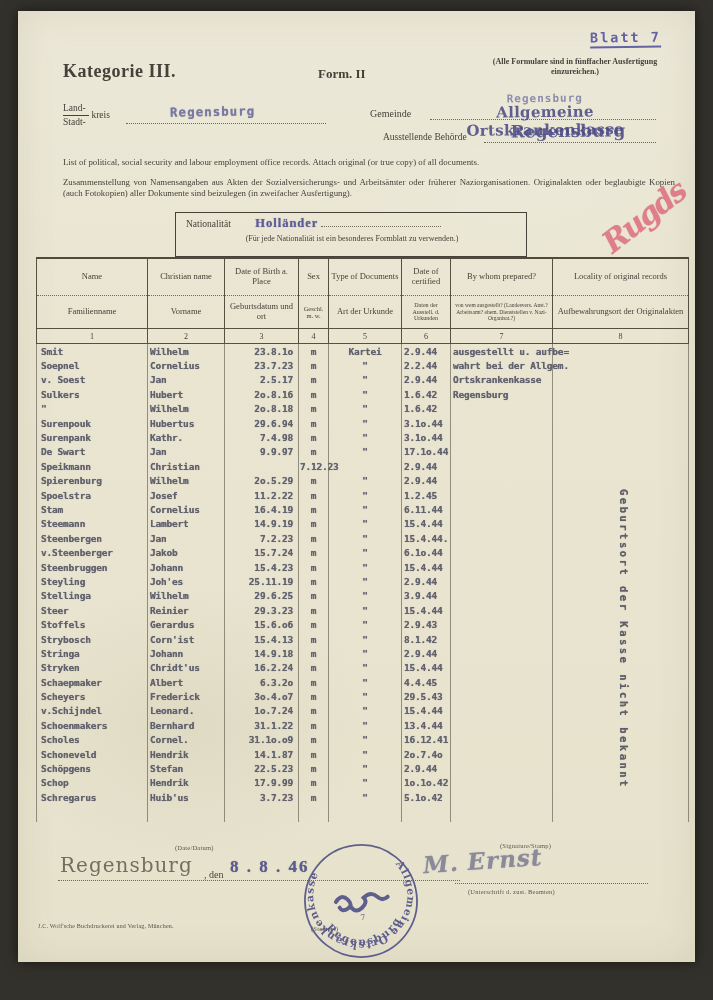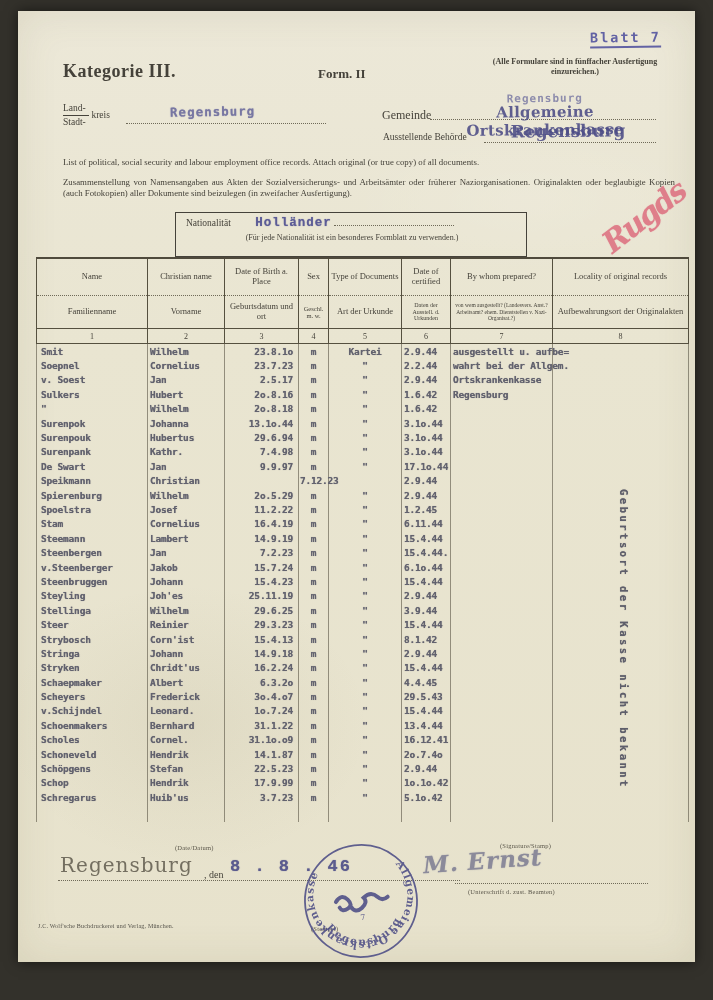--- a/index.html
+++ b/index.html
@@ -13,41 +13,41 @@
     position:absolute;left:18px;top:11px;width:677px;height:951px;
     background:
       radial-gradient(ellipse 300px 120px at 75% 20%, rgba(255,255,255,.10), transparent 60%),
       radial-gradient(ellipse 260px 200px at 25% 75%, rgba(120,110,70,.08), transparent 70%),
       linear-gradient(180deg,#ece8d8 0%,#e9e5d1 35%,#e7e2cc 100%);
     box-shadow:0 0 12px rgba(0,0,0,.55), inset 0 0 40px rgba(110,100,60,.12);
   }
   .abs{position:absolute;}
   .printed{color:#45423a;}
   .tiny{font-size:6.5px;color:#5b574b;letter-spacing:.2px;}
-  .typed{font-family:Liberation Mono, monospace;font-weight:bold;color:#62626e;
+  .typed{font-family:Liberation Serif, serif;font-weight:bold;color:#62626e;
          text-shadow:0 0 .7px rgba(98,98,112,.85);}
   .dotted{border-bottom:1px dotted #6f6a58;}
 
   
   .blatt{left:572px;top:18px;font-family:"DejaVu Sans Mono",monospace;font-weight:bold;
          font-size:13.5px;letter-spacing:2px;color:#5757a0;border-bottom:2px solid #5757a0;
          padding-bottom:1px;transform:rotate(-.8deg);opacity:.92;}
   .kategorie{left:45px;top:50px;font-size:18px;font-weight:bold;letter-spacing:.5px;}
   .formno{left:300px;top:55px;font-size:13px;font-weight:bold;}
   .copies{left:452px;top:46px;width:210px;font-size:8px;font-weight:bold;text-align:center;line-height:1.3;}
 
   .kreisblock{left:45px;top:92px;font-size:9.5px;}
   .kreisblock .stack{display:inline-block;vertical-align:middle;}
   .kreisblock .stack div{line-height:11px;}
   .kreisblock .stack .mid{border-top:1px solid #45423a;width:26px;height:0;margin:1px 0;}
   .kreis-line{left:108px;top:112px;width:200px;}
   .kreis-stamp{left:152px;top:93px;font-family:"DejaVu Sans Mono",monospace;font-weight:bold;
                font-size:12.5px;letter-spacing:1px;color:#5c5c96;opacity:.8;transform:rotate(-1deg);
                text-shadow:0 0 1px rgba(92,92,150,.8);}
-  .gemeinde-label{left:364px;top:97px;font-size:12px;}
+  .gemeinde-label{left:352px;top:97px;font-size:10px;}
   .gemeinde-line{left:412px;top:108px;width:226px;}
   .behoerde-label{left:365px;top:121px;font-size:9.5px;}
   .behoerde-line{left:466px;top:131px;width:172px;}
   .gem-stamp{left:402px;top:81px;width:250px;text-align:center;transform:rotate(-.6deg);opacity:.88;}
   .gem-stamp .l1{font-family:"DejaVu Sans Mono",monospace;font-weight:bold;font-size:11px;
                  letter-spacing:1px;color:#5c5c96;opacity:.75;}
   .gem-stamp .l2{font-family:"DejaVu Serif",serif;font-weight:bold;font-size:15px;color:#4c4c86;
                  letter-spacing:.3px;margin-top:-2px;}
   .beh-stamp{left:470px;top:110px;width:160px;text-align:center;font-family:"DejaVu Serif",serif;
              font-weight:bold;font-size:17px;color:#4c4c86;opacity:.88;transform:rotate(-.6deg);}
@@ -246,30 +246,20 @@
             <td class="f-name">"</td>
             <td class="f-christian">Wilhelm</td>
             <td class="f-birth">2o.8.18</td>
             <td class="f-sex">m</td>
             <td class="f-type">"</td>
             <td class="f-cert">1.6.42</td>
             <td class="f-remark"></td>
             <td class="f-loc"></td>
           </tr>
           <tr>
-            <td class="f-name">Surenpok</td>
-            <td class="f-christian">Johanna</td>
-            <td class="f-birth">13.1o.44</td>
-            <td class="f-sex">m</td>
-            <td class="f-type">"</td>
-            <td class="f-cert">3.1o.44</td>
-            <td class="f-remark"></td>
-            <td class="f-loc"></td>
-          </tr>
-          <tr>
             <td class="f-name">Surenpouk</td>
             <td class="f-christian">Hubertus</td>
             <td class="f-birth">29.6.94</td>
             <td class="f-sex">m</td>
             <td class="f-type">"</td>
             <td class="f-cert">3.1o.44</td>
             <td class="f-remark"></td>
             <td class="f-loc"></td>
           </tr>
           <tr>
@@ -392,20 +382,30 @@
             <td class="f-remark"></td>
             <td class="f-loc"></td>
           </tr>
           <tr>
             <td class="f-name">Steer</td>
             <td class="f-christian">Reinier</td>
             <td class="f-birth">29.3.23</td>
             <td class="f-sex">m</td>
             <td class="f-type">"</td>
             <td class="f-cert">15.4.44</td>
+            <td class="f-remark"></td>
+            <td class="f-loc"></td>
+          </tr>
+          <tr>
+            <td class="f-name">Stoffels</td>
+            <td class="f-christian">Gerardus</td>
+            <td class="f-birth">15.6.o6</td>
+            <td class="f-sex">m</td>
+            <td class="f-type">"</td>
+            <td class="f-cert">2.9.43</td>
             <td class="f-remark"></td>
             <td class="f-loc"></td>
           </tr>
           <tr>
             <td class="f-name">Strybosch</td>
             <td class="f-christian">Corn'ist</td>
             <td class="f-birth">15.4.13</td>
             <td class="f-sex">m</td>
             <td class="f-type">"</td>
             <td class="f-cert">8.1.42</td>

